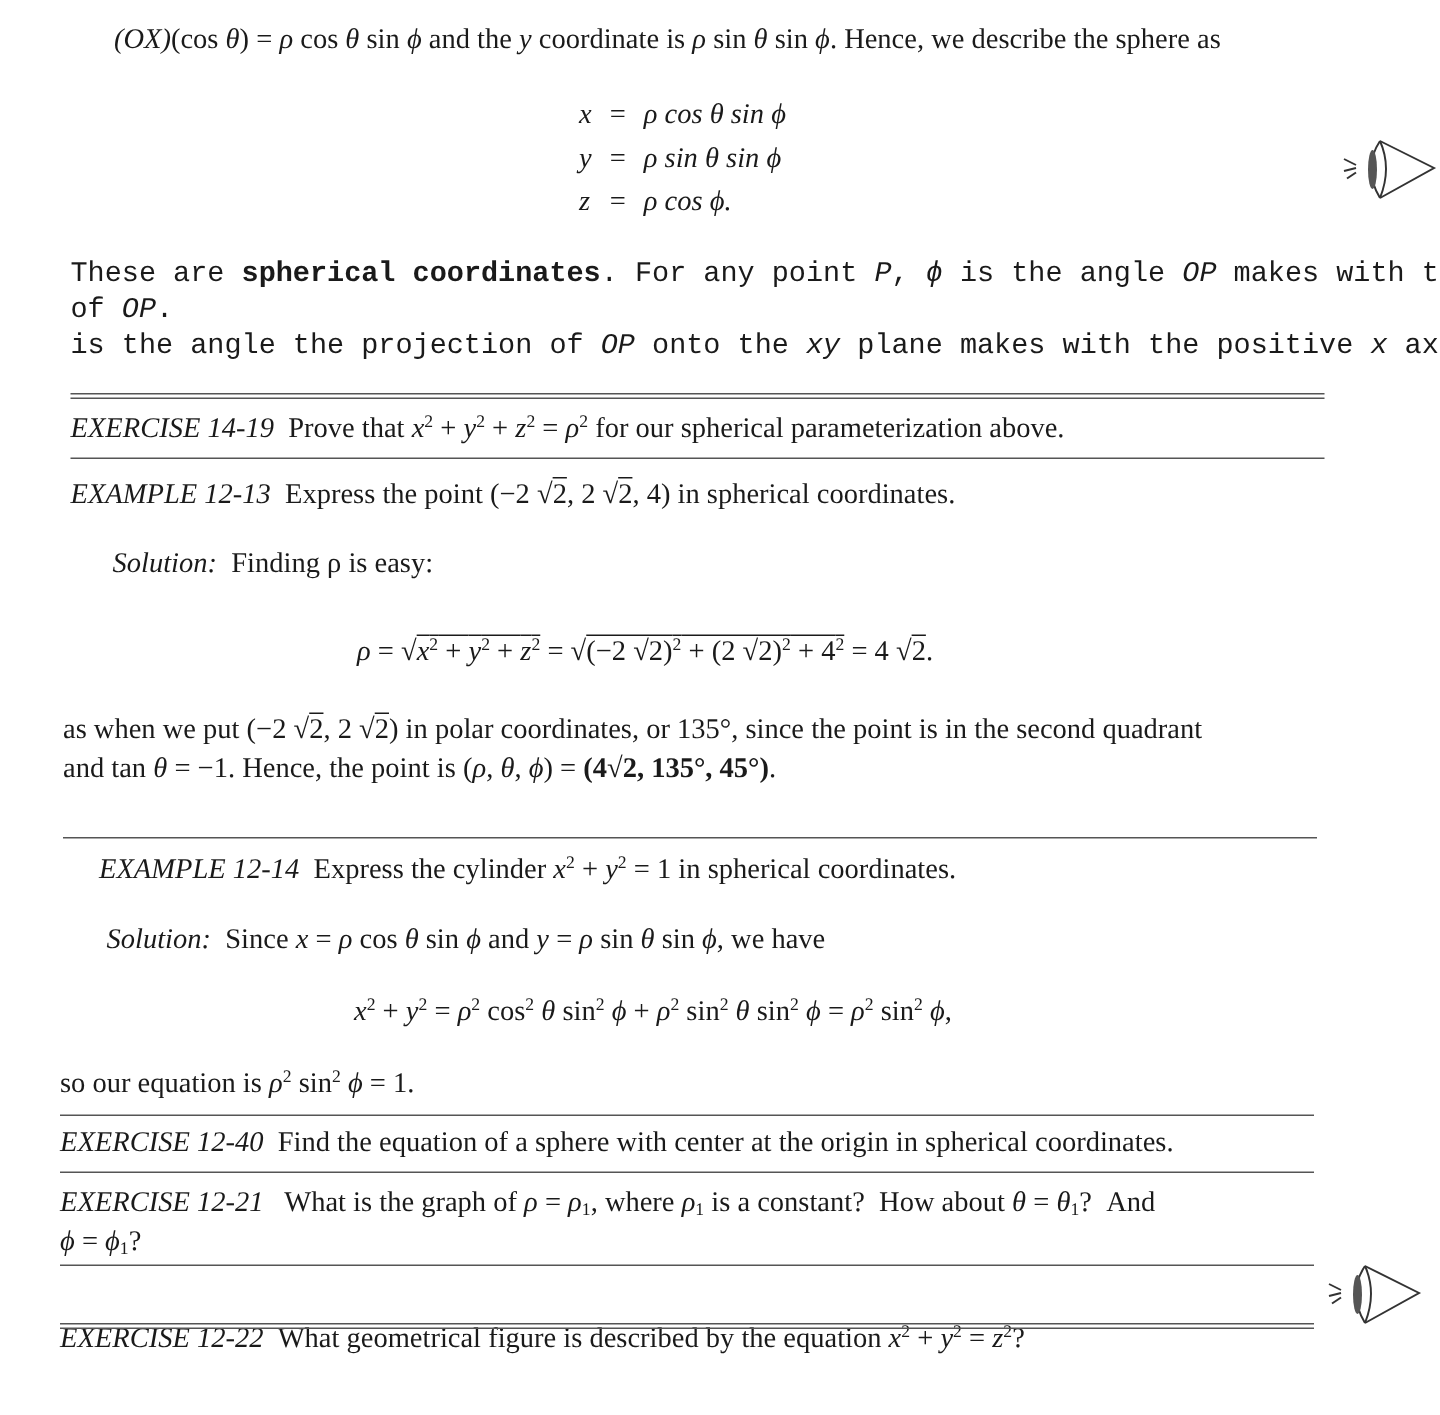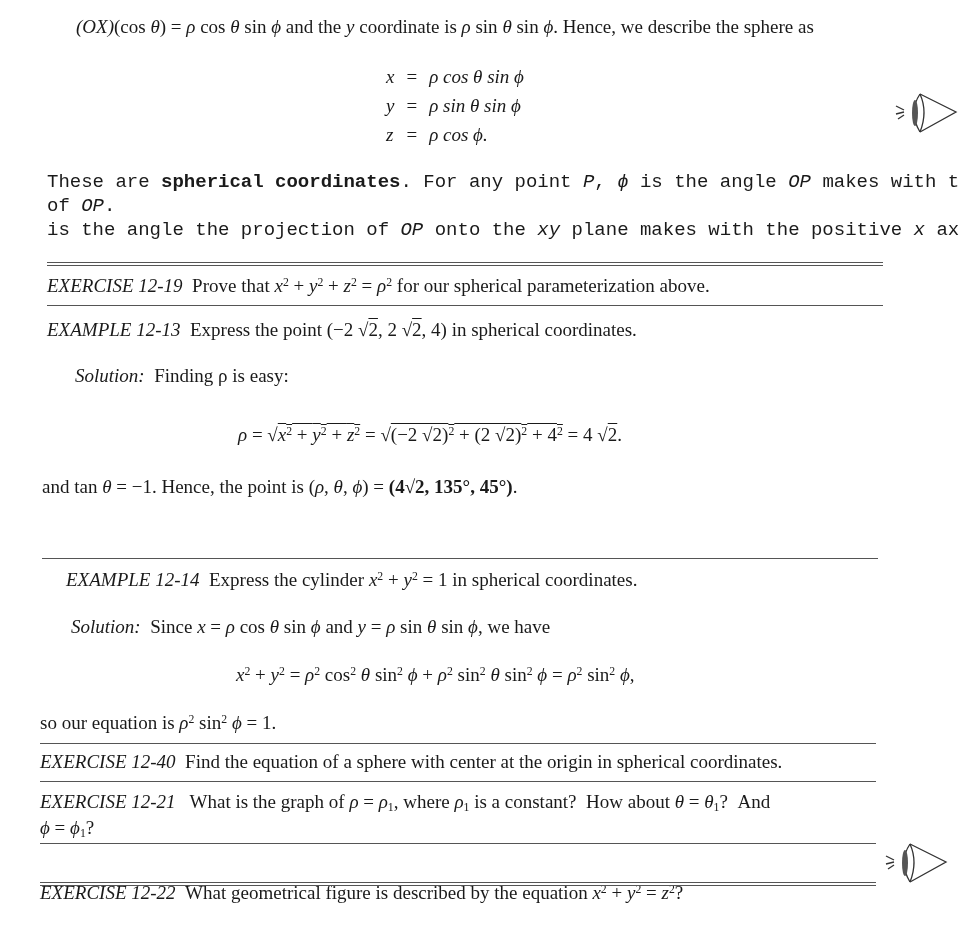--- a/index.html
+++ b/index.html
@@ -61,38 +61,39 @@
   <div class="abs" style="position:relative;">
     <span>These are </span><span class="b">spherical coordinates</span>. For any point <span class="it">P</span>, <span class="it">ϕ</span> is the angle <span class="it">OP</span> makes with the positive <span class="it">z</span> axis, <span class="it">θ</span>
   </div>
   <div>of <span class="it">OP</span>.</div>
   <div style="white-space:nowrap;">is the angle the projection of <span class="it">OP</span> onto the <span class="it">xy</span> plane makes with the positive <span class="it">x</span> axis, and <span class="it">ρ</span> is the length</div>
 </div>
 
 <div class="rule dbl" style="left:47px; top:262px; width:836px;"></div>
 
 <div class="abs" style="left:47px; top:275px;">
-  <span class="it">EXERCISE 12-19</span>&nbsp;&nbsp;Prove that <span class="it">x</span><sup>2</sup> + <span class="it">y</span><sup>2</sup> + <span class="it">z</span><sup>2</sup> = <span class="it">ρ</span><sup>2</sup> for our spherical parameterization above.
+  <span class="it">EXERCISE 14-19</span>&nbsp;&nbsp;Prove that <span class="it">x</span><sup>2</sup> + <span class="it">y</span><sup>2</sup> + <span class="it">z</span><sup>2</sup> = <span class="it">ρ</span><sup>2</sup> for our spherical parameterization above.
 </div>
 
 <div class="rule" style="left:47px; top:305px; width:836px;"></div>
 
 <div class="abs" style="left:47px; top:319px;">
   <span class="it">EXAMPLE 12-13</span>&nbsp;&nbsp;Express the point (−2 √<span class="sq">2</span>, 2 √<span class="sq">2</span>, 4) in spherical coordinates.
 </div>
 
 <div class="abs" style="left:75px; top:365px;">
   <span class="it">Solution:</span>&nbsp;&nbsp;<span>Finding ρ is easy:</span>
 </div>
 
 <div class="abs" style="left:238px; top:424px;">
   <span class="it">ρ</span> = √<span class="sq"><span class="it">x</span><sup>2</sup> + <span class="it">y</span><sup>2</sup> + <span class="it">z</span><sup>2</sup></span> = √<span class="sq">(−2 √2)<sup>2</sup> + (2 √2)<sup>2</sup> + 4<sup>2</sup></span> = 4 √<span class="sq">2</span>.
 </div>
 
 <div class="para" style="left:42px; top:474px; width:845px; line-height:26px;">
+  <div style="white-space:nowrap;">as when we put (−2 √<span class="sq">2</span>, 2 √<span class="sq">2</span>) in polar coordinates, or 135°, since the point is in the second quadrant</div>
   <div style="white-space:nowrap;">and tan <span class="it">θ</span> = −1. Hence, the point is (<span class="it">ρ</span>, <span class="it">θ</span>, <span class="it">ϕ</span>) = <span class="b">(4√2, 135°, 45°)</span><span>.</span></div>
 </div>
 
 <div class="rule" style="left:42px; top:558px; width:836px;"></div>
 
 <div class="abs" style="left:42px; top:569px;margin-left:24px;">
   <span class="it">EXAMPLE 12-14</span>&nbsp;&nbsp;Express the cylinder <span class="it">x</span><sup>2</sup> + <span class="it">y</span><sup>2</sup> = 1 in spherical coordinates.
 </div>
 
 <div class="abs" style="left:71px; top:616px;">

